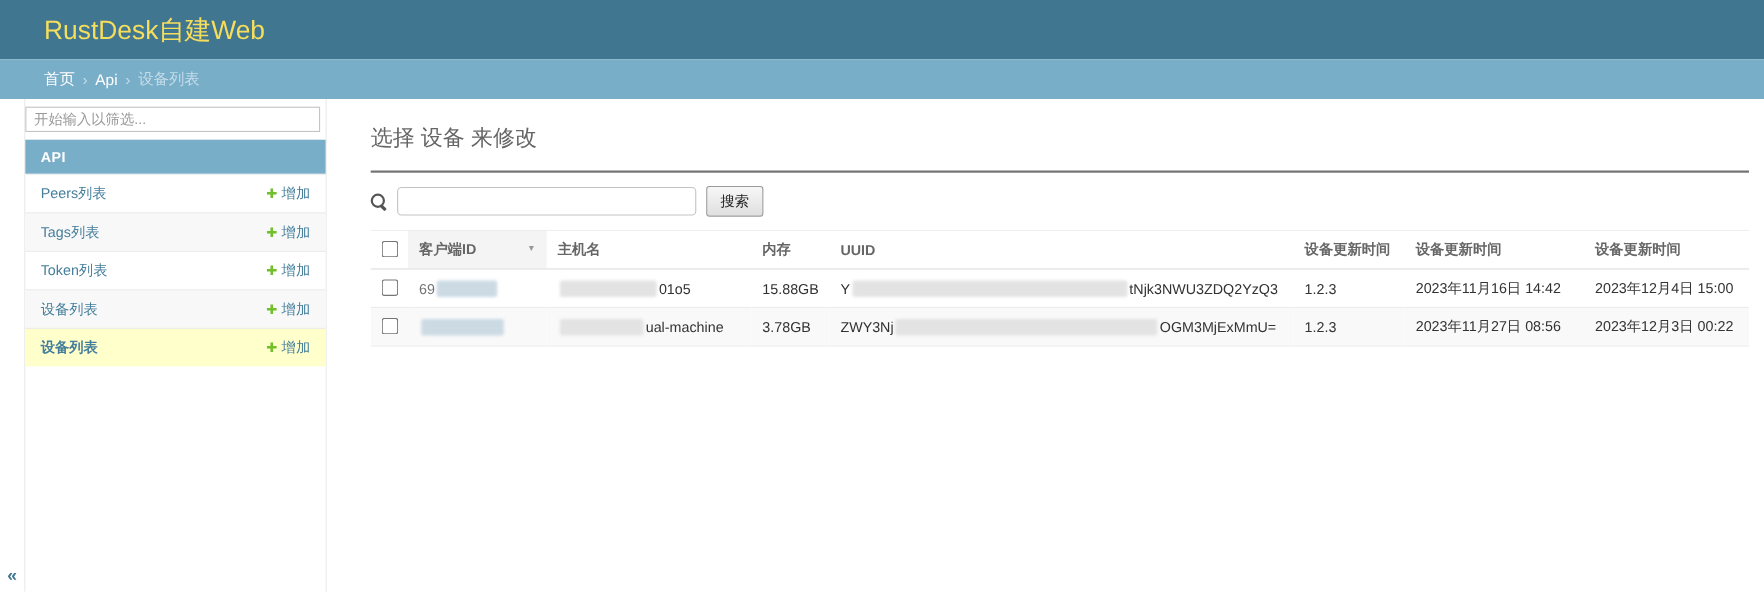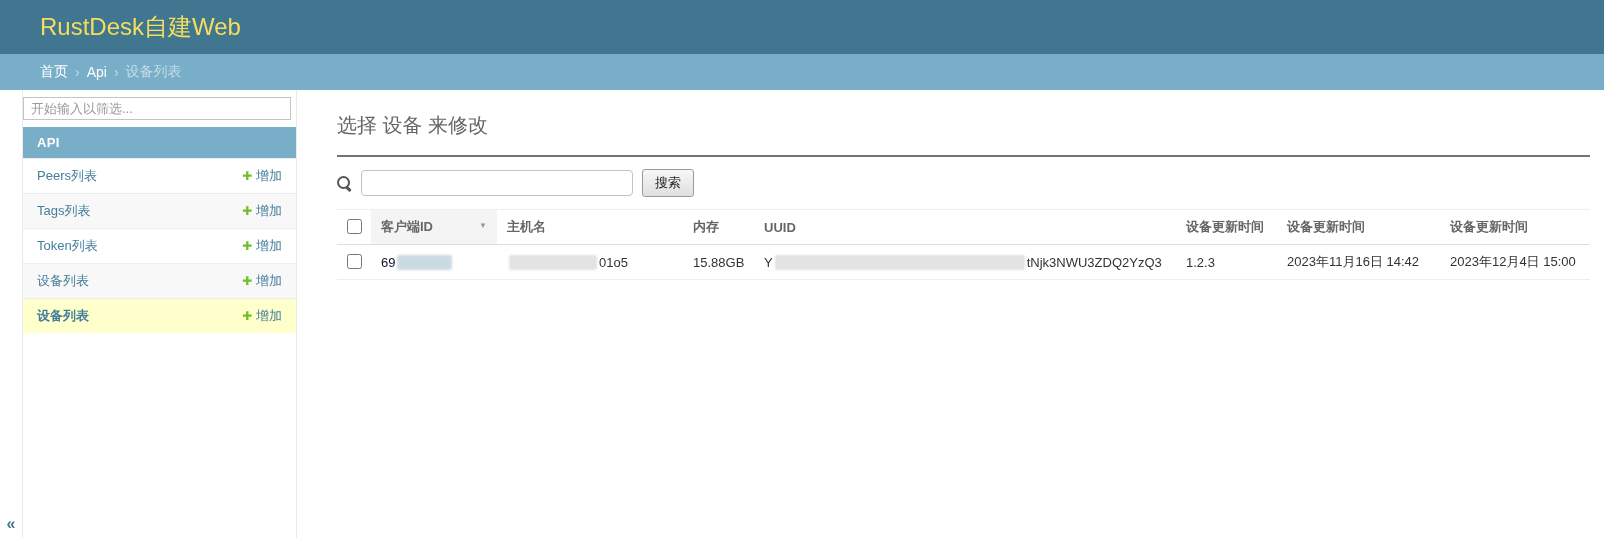--- a/index.html
+++ b/index.html
@@ -57,21 +57,21 @@
 
   
   table { border-collapse: collapse; width: 100%; table-layout: fixed; }
   thead th { text-align: left; font-weight: 600; color: #666; font-size: 13px; padding: 8px 10px;
     border-bottom: 1px solid #ddd; white-space: nowrap; overflow: hidden; }
   thead th.sorted { background: #f4f4f4; }
   thead th .colname { color: #666; text-decoration: none; cursor: pointer; }
   .sortarrow { float: right; color: #999; font-size: 8px; line-height: 15px; cursor: pointer; }
   tbody td { padding: 8px 10px; font-size: 13px; border-bottom: 1px solid #ececec; white-space: nowrap; overflow: hidden; }
   tbody tr:nth-child(even) { background: #f9f9f9; }
-  .rowlink { color: #0f172a; text-decoration: none; }
+  .rowlink { color: #737373; text-decoration: none; }
   .chk { width: 15px; height: 15px; vertical-align: -2px; }
   .redact { display: inline-block; height: 15px; border-radius: 2px; background: #e3e3e3;
     filter: blur(1.3px); vertical-align: -3px; margin: 0 2px; }
   .redact.id { background: #ccdae4; }
 </style>
 </head>
 <body>
 
 <header class="app-header">
   <a class="app-title" href="#">RustDesk自建Web</a>
@@ -158,17 +158,27 @@
           <tr>
             <td><input type="checkbox" class="chk" style=""></td>
             <td><a href="#" class="rowlink">69<span class="redact id" style="width: 55px;"></span></a></td>
             <td><span class="redact" style="width: 88px;"></span>01o5</td>
             <td>15.88GB</td>
             <td>Y<span class="redact" style="width: 250px;"></span>tNjk3NWU3ZDQ2YzQ3</td>
             <td>1.2.3</td>
             <td>2023年11月16日 14:42</td>
             <td>2023年12月4日 15:00</td>
           </tr>
+          <tr>
+            <td><input type="checkbox" class="chk" style=""></td>
+            <td><a href="#" class="rowlink"><span class="redact id" style="width: 75px;"></span></a></td>
+            <td><span class="redact" style="width: 76px;"></span>ual-machine</td>
+            <td>3.78GB</td>
+            <td>ZWY3Nj<span class="redact" style="width: 238px;"></span>OGM3MjExMmU=</td>
+            <td>1.2.3</td>
+            <td>2023年11月27日 08:56</td>
+            <td>2023年12月3日 00:22</td>
+          </tr>
         </tbody>
     </table>
 
   </main>
 </div>
 
 </body></html>

